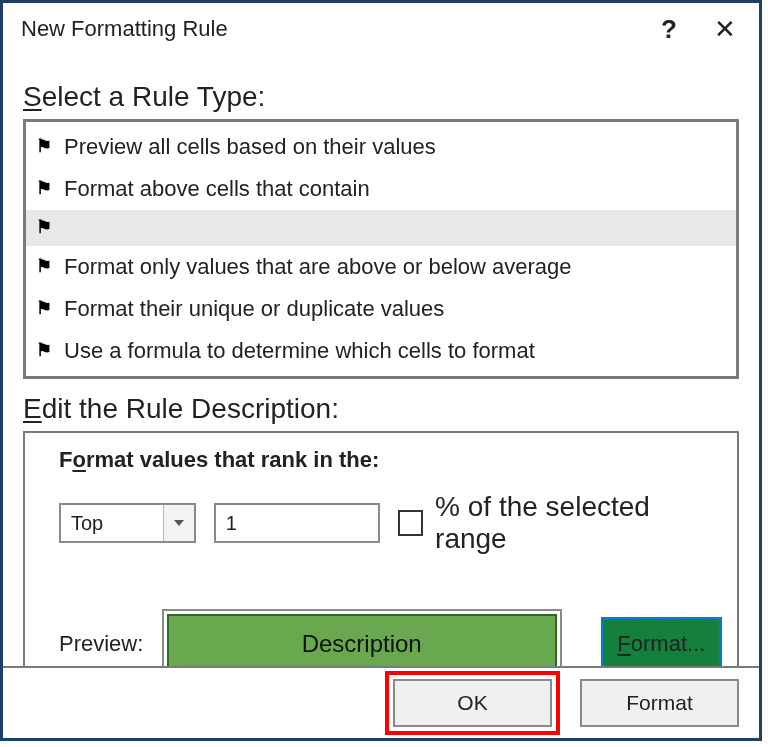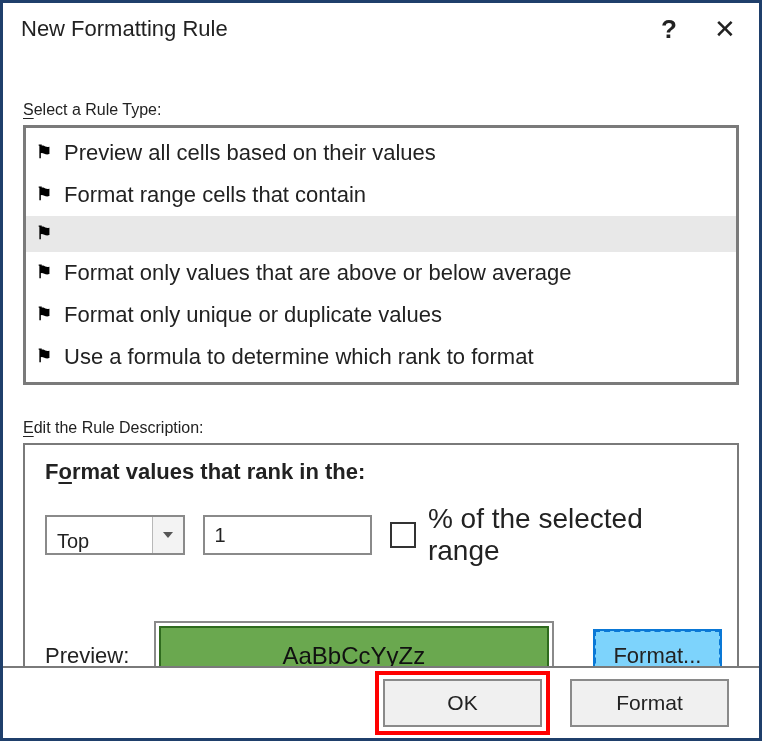--- a/index.html
+++ b/index.html
@@ -33,21 +33,21 @@
     width:48px; height:36px;
     display:flex; align-items:center; justify-content:center;
     margin-left:8px;
   }
   .help-glyph{font-size:26px; font-weight:600;}
   .close-glyph{font-size:26px; font-weight:400;}
   
   
   .body{ padding:16px 20px 0 20px; }
   .section-label{
-    font-size:16px; margin:34px 0 6px 0;
+    font-size:28px; margin:14px 0 6px 0;
   }
   .section-label .ul{text-decoration:underline; text-underline-offset:3px;}
   
   
   .rule-list{
     border:3px solid var(--panel-border);
     padding:4px 0;
   }
   .rule-item{
     display:flex; align-items:center;
@@ -61,29 +61,29 @@
     font-size:18px;
     margin-right:6px;
     color:#000;
     font-weight:bold;
   }
   
   
   .edit-panel{
     border:2px solid var(--panel-border);
     border-bottom:none;
-    padding:14px 16px 22px 20px;
+    padding:14px 16px 22px 34px;
     margin-top:6px;
   }
   .edit-heading{ font-size:22px; font-weight:600; margin-bottom:18px;}
   .edit-heading .ul{text-decoration:underline; text-underline-offset:3px;}
   
   .rank-row{ display:flex; align-items:center; gap:18px; margin-bottom:54px;}
   .dropdown{
-    display:flex; align-items:flex-end;
+    display:flex; align-items:center;
     border:2px solid #8a8a8a; height:40px; width:140px;
     padding-left:10px; font-size:20px;
     box-sizing:border-box;
   }
   .dropdown-text{flex:1;}
   .dropdown-btn{
     width:30px; height:100%;
     display:flex; align-items:center; justify-content:center;
     border-left:1px solid #b8b8b8;
     background:#f3f3f3;
@@ -119,31 +119,31 @@
     font-size:24px; color:#111;
     box-sizing:border-box;
   }
   .format-btn{
     margin-left:28px;
     width:150px; height:48px;
     border:2px dashed var(--format-focus);
     outline:2px solid var(--format-focus);
     outline-offset:-1px;
     display:flex; align-items:center; justify-content:center;
-    font-size:22px; background:#7dd3fc;
+    font-size:22px; background:#15803d;
   }
   .format-btn .ul{text-decoration:underline; text-underline-offset:3px;}
   
   
   .footer{
     position:absolute; left:0; right:0; bottom:0;
     border-top:2px solid var(--panel-border);
     height:70px;
     display:flex; align-items:center; justify-content:flex-end;
-    padding-right:30px; gap:20px;
+    padding-right:20px; gap:20px;
     background:#fff;
   }
   .btn{
     width:155px; height:44px;
     border:2px solid #8a8a8a; background:#f0f0f0;
     font-size:21px;
     display:flex; align-items:center; justify-content:center;
   }
   .ok-highlight{
     padding:4px; border:4px solid var(--ok-border);
@@ -179,36 +179,36 @@
       <span class="ul">S</span><span>elect a Rule Type:</span>
     </div>
 
     <div class="rule-list" id="rule-list">
         <div class="rule-item">
           <span class="flag-icon">⚑</span>
           <span>Preview all cells based on their values</span>
         </div>
         <div class="rule-item">
           <span class="flag-icon">⚑</span>
-          <span>Format range cells that contain</span>
+          <span>Format above cells that contain</span>
         </div>
         <div class="rule-item selected">
           <span class="flag-icon">⚑</span>
         </div>
         <div class="rule-item">
           <span class="flag-icon">⚑</span>
           <span>Format only values that are above or below average</span>
         </div>
         <div class="rule-item">
           <span class="flag-icon">⚑</span>
-          <span>Format only unique or duplicate values</span>
-        </div>
-        <div class="rule-item">
-          <span class="flag-icon">⚑</span>
-          <span>Use a formula to determine which rank to format</span>
+          <span>Format their unique or duplicate values</span>
+        </div>
+        <div class="rule-item">
+          <span class="flag-icon">⚑</span>
+          <span>Use a formula to determine which cells to format</span>
         </div>
       </div>
 
     <div class="section-label">
       <span class="ul">E</span><span>dit the Rule Description:</span>
     </div>
 
     <div class="edit-panel">
       <div class="edit-heading">
         <span>F</span><span class="ul">o</span><span>rmat values that rank in the:</span>
@@ -226,21 +226,21 @@
 
         <div class="chkcell">
           <span class="chkbox"></span>
           <span>% of the selected range</span>
         </div>
       </div>
 
       <div class="preview-row">
         <span class="preview-label">Preview:</span>
         <div class="preview-box">
-          <div class="preview-inner">AaBbCcYyZz</div>
+          <div class="preview-inner">Description</div>
         </div>
         <div class="format-btn">
           <span><span class="ul">F</span><span>ormat...</span></span>
         </div>
       </div>
     </div>
 
   </div>
 
   <div class="wm">

